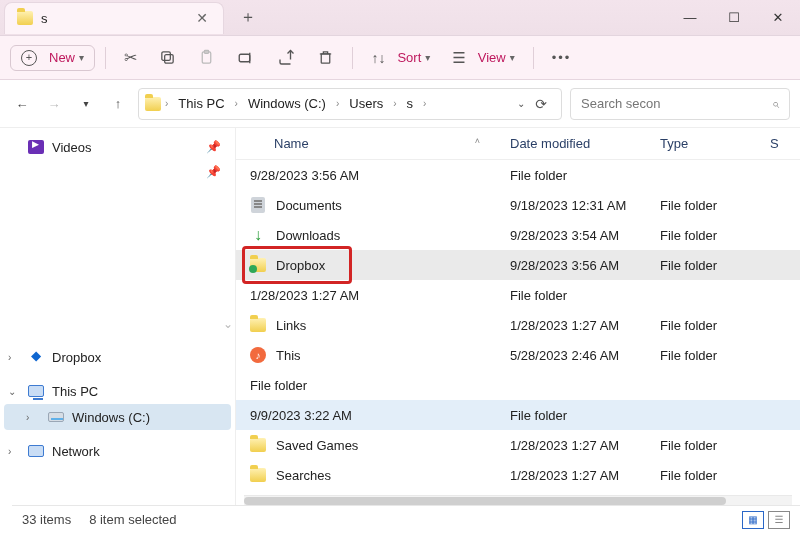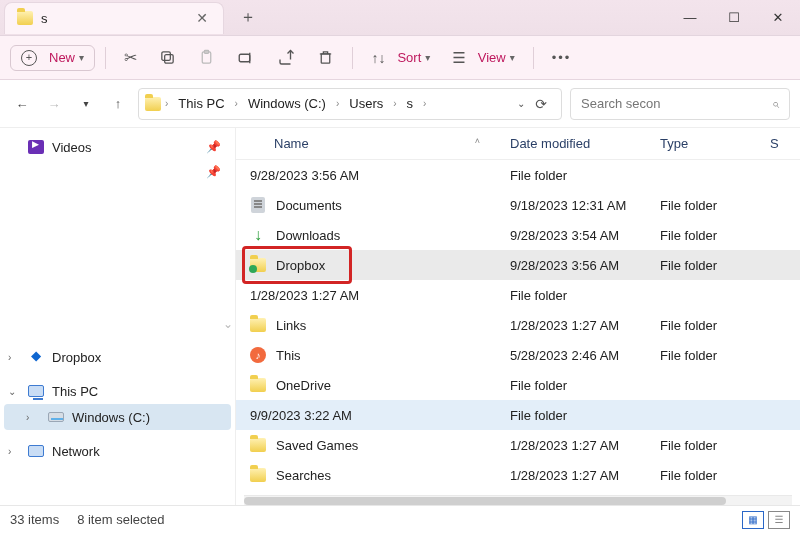--- a/index.html
+++ b/index.html
@@ -76,21 +76,21 @@
   .ico-pc::after { content:""; position:absolute; left:4px; bottom:-4px; width:10px; height:2px; background:#3e7bd1; }
   .ico-drive { width:18px; height:10px; background:#d6dde5; border:1px solid #9aa7b6; border-radius:2px; position:relative; }
   .ico-drive::after { content:""; position:absolute; left:2px; bottom:1px; width:12px; height:2px; background:#5fb0e8; }
   .ico-net { width:18px; height:12px; border:1.5px solid #3e7bd1; border-radius:2px; position:relative; background:#c9ddf5; }
   .ico-dropbox { color:#0f66d0; font-size:14px; }
   .ico-dropfolder { width:18px; height:14px; background:linear-gradient(#fff1b3,#f1cf4f); border-radius:2px; position:relative; }
   .ico-dropfolder::before { content:""; position:absolute; top:-3px; left:0; width:8px; height:4px; background:#f1cf4f; border-radius:2px 2px 0 0; }
   .ico-dropfolder::after { content:""; position:absolute; left:-1px; bottom:-1px; width:8px; height:8px; background:#2fa858; border-radius:50%; }
 
   
-  .status { height: 28px; border-top: 1px solid #e7e7e7; display: flex; align-items: center; padding: 0 10px; color: #444; gap: 18px; }
+  .status { height: 28px; border-top: 1px solid #e7e7e7; display: flex; align-items: center; padding: 0 10px; color: #444; gap: 18px; margin-left: 12px; }
   .view-toggle { margin-left: auto; display: flex; gap: 4px; }
   .view-toggle .vt { width: 22px; height: 18px; border: 1px solid #2a67c7; display:flex; align-items:center; justify-content:center; font-size:10px; color:#2a67c7; }
   .view-toggle .vt.details { border-color:#888; color:#888; }
 
   .list-wrap { position: relative; flex: 1; overflow: hidden; }
   .hscroll { height: 10px; border-top:1px solid #e9e9e9; background:#f3f3f3; position:relative; margin: 0 8px 0 8px; }
   .hscroll .thumb { position:absolute; left:0; top:1px; height:8px; width:88%; background:#cfcfcf; border-radius:4px; }
 </style>
 </head>
 <body>
@@ -319,26 +319,20 @@
               <span class="ico">
                 <span class="ico-music">♪</span>
               </span>
               <span>This</span>
             </div>
             <div>5/28/2023 2:46 AM</div>
             <div>File folder</div>
             <div></div>
           </div>
           <div class="row">
-            <div class="cell-name">
-              <span class="ico">
-                <span class="ico-folder"></span>
-              </span>
-              <span>OneDrive</span>
-            </div>
             <div>File folder</div>
             <div></div>
           </div>
           <div class="row pictures">
             <div>9/9/2023 3:22 AM</div>
             <div>File folder</div>
             <div></div>
           </div>
           <div class="row">
             <div class="cell-name">

